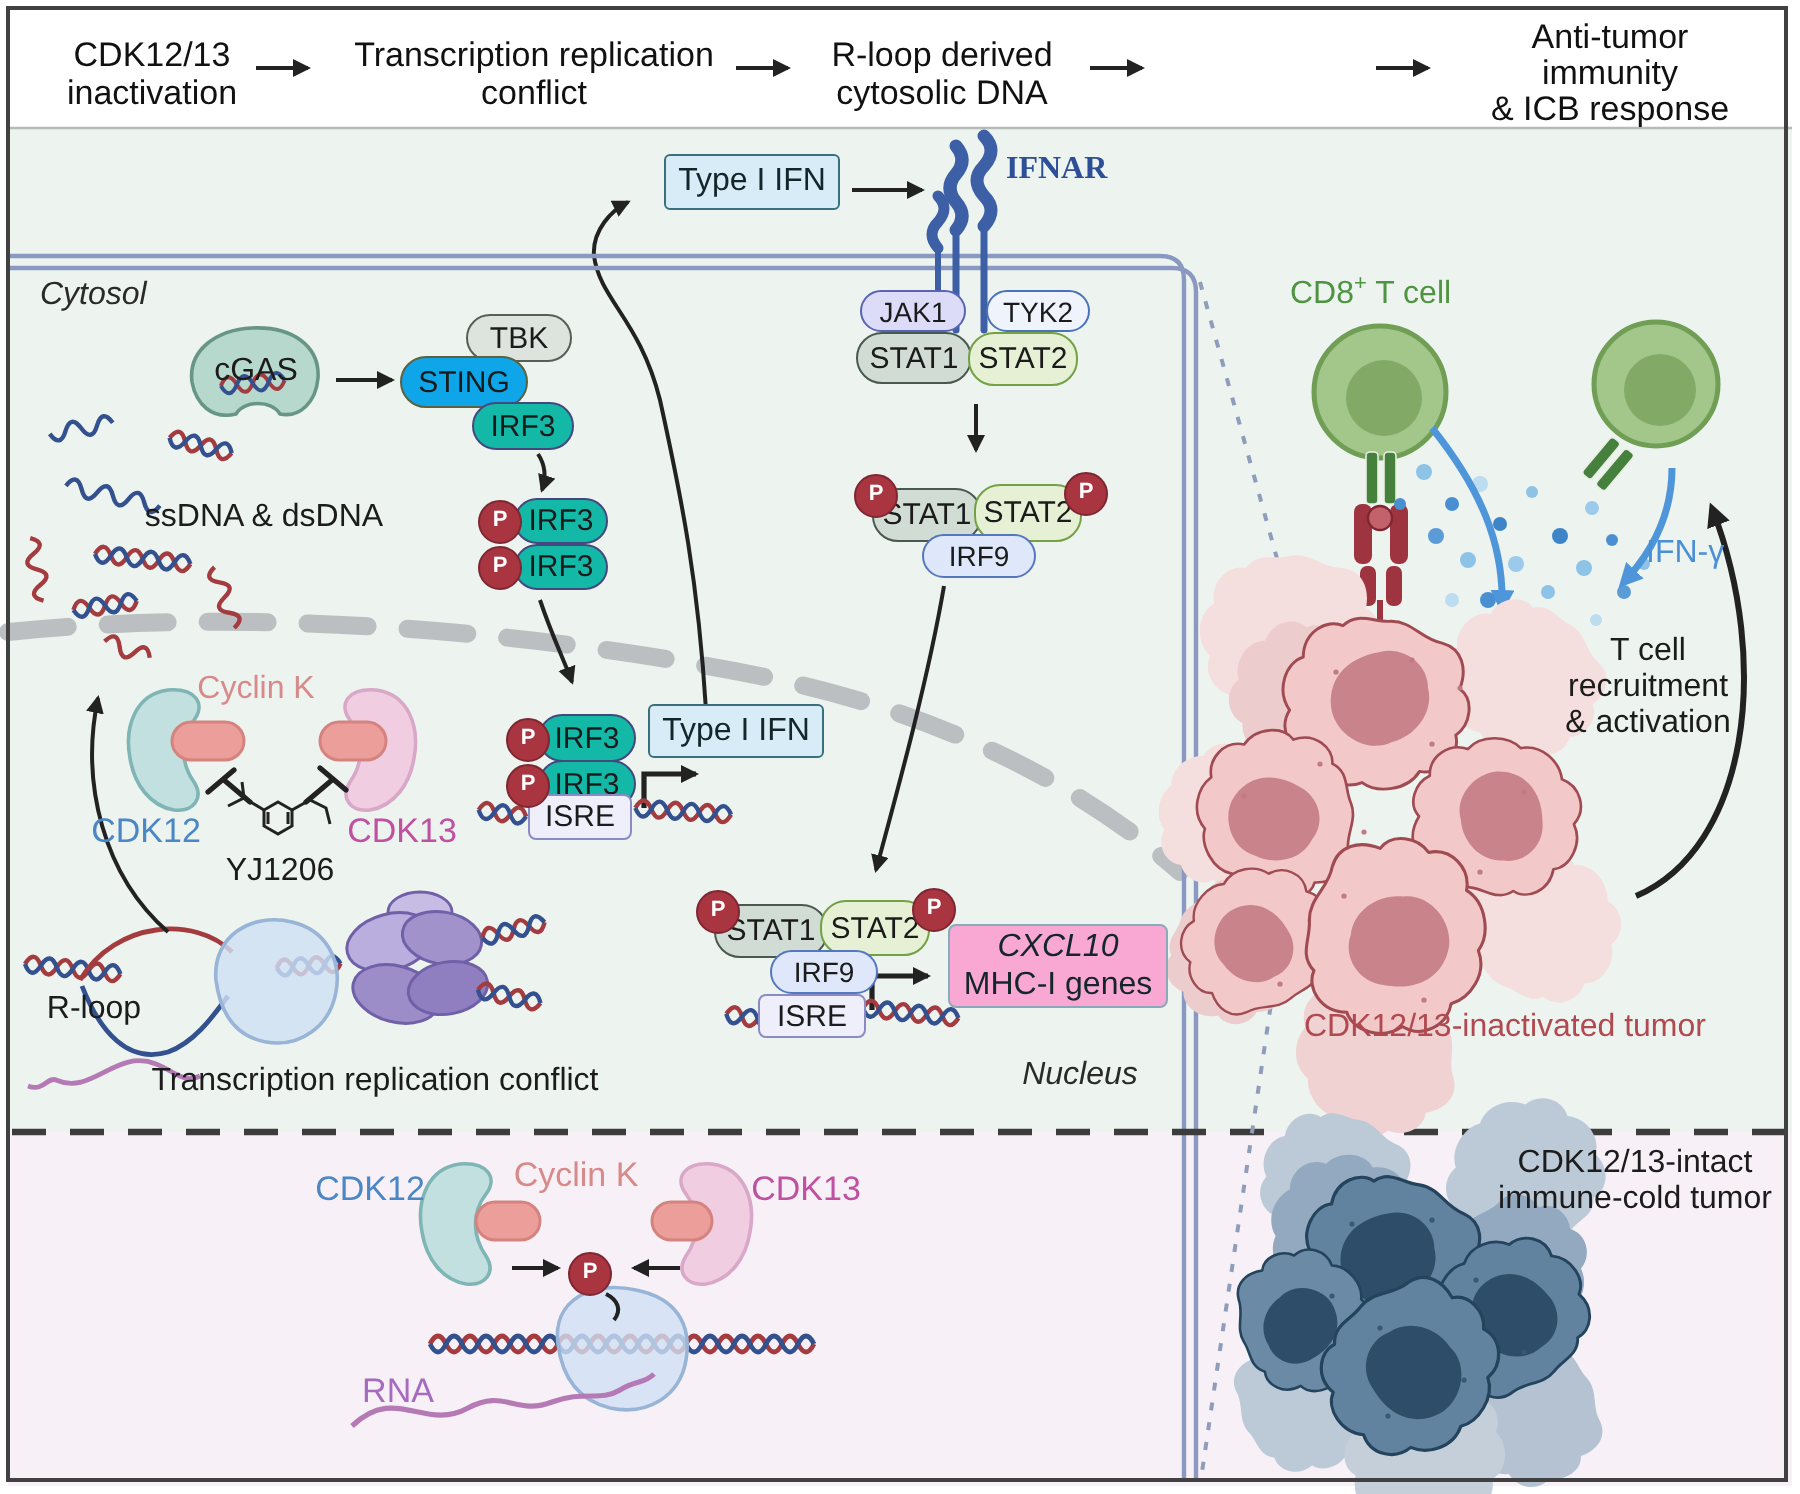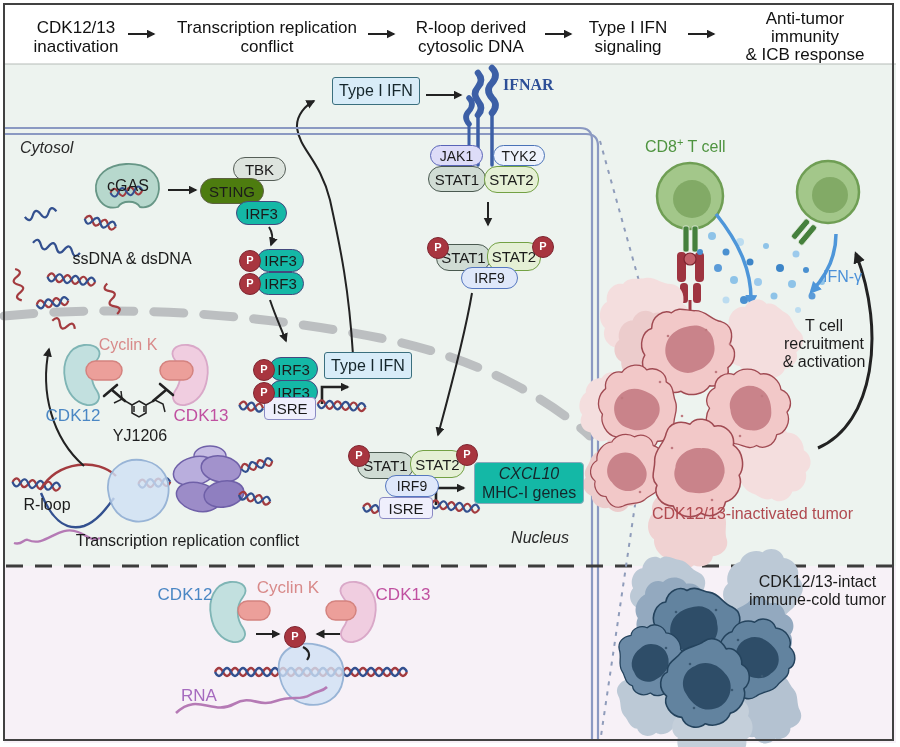--- a/index.html
+++ b/index.html
@@ -12,30 +12,30 @@
   .hstep{position:absolute;z-index:3;font-size:17px;line-height:19px;color:#111;text-align:center;}
   .ital{font-style:italic;color:#2a2a2a;}
   .pill{position:absolute;z-index:3;display:flex;align-items:center;justify-content:center;
         box-sizing:border-box;border:1.8px solid #555;border-radius:13px;font-size:15px;color:#1b1b1b;}
   .box{position:absolute;z-index:3;display:flex;align-items:center;justify-content:center;
        box-sizing:border-box;border:1.6px solid #3a6f7e;background:#d8ecf8;border-radius:3px;font-size:16px;color:#15262b;}
   .pc{position:absolute;z-index:4;width:22px;height:22px;border-radius:50%;background:#a8353f;
       border:1.5px solid #7e2631;color:#fff;font-size:11px;font-weight:bold;line-height:19px;
       text-align:center;box-sizing:border-box;}
   .tbk{background:#dde4de;border-color:#555e57;}
-  .sting{background:#4d7c0f;border-color:#5c6140;align-items:center;}
+  .sting{background:#0ea5e9;border-color:#5c6140;align-items:center;}
   .irf3{background:#14b8a6;border-color:#44487e;}
   .jak1{background:#dddcf8;border-color:#5964b8;font-size:14px;}
   .tyk2{background:#eef3fc;border-color:#4a72b8;font-size:14px;}
   .stat1{background:#d0dcd4;border-color:#4a5950;}
   .stat2{background:#e5f0d5;border-color:#73a144;}
   .irf9{background:#dfe8fa;border-color:#5577c0;font-size:14px;}
   .isre{background:#efeffc;border-color:#8a8ac4;border-radius:4px;}
   .cxbox{position:absolute;z-index:3;display:flex;flex-direction:column;align-items:center;justify-content:center;
-         box-sizing:border-box;background:#14b8a6;border:1.6px solid #8aa9bb;border-radius:4px;
+         box-sizing:border-box;background:#f9a8d4;border:1.6px solid #8aa9bb;border-radius:4px;
          font-size:16px;line-height:19px;color:#15262b;}
   .c-cdk12{color:#4b87c4;} .c-cdk13{color:#c050a0;} .c-cyck{color:#d88a8a;}
   .c-rna{color:#a66bbf;} .c-ifnar{color:#2d4f97;font-weight:bold;}
   .c-cd8{color:#4f9440;} .c-ifng{color:#4a90d8;} .c-ptum{color:#b04a50;}
   sup{font-size:11px;}
 </style>
 </head>
 <body>
 
 <div id="canvas">
@@ -346,21 +346,20 @@
           <circle cx="732" cy="690" r="1.3"></circle>
       <circle cx="694" cy="708" r="1.3"></circle>
           <circle cx="762" cy="676" r="1.3"></circle>
     </g>
   </g>
 </svg>
 
 <div class="hstep" style="left:22px;top:18px;width:108px;">CDK12/13 inactivation</div>
 <div class="hstep" style="left:166px;top:18px;width:202px;">Transcription replication conflict</div>
 <div class="hstep" style="left:402px;top:18px;width:138px;">R-loop derived cytosolic DNA</div>
-<div class="hstep" style="left:578px;top:18px;width:100px;">Type I IFN signaling</div>
 <div class="hstep" style="left:725px;top:10px;width:160px;line-height:18px;">
   <span style="display:block">Anti-tumor</span>
   <span style="display:block">immunity</span>
   <span style="display:block">&amp; ICB response</span>
 </div>
 
 <div class="lbl ital" style="left:20px;top:139px;width:70px;text-align:left;">Cytosol</div>
 <div class="lbl ital" style="left:500px;top:529px;width:80px;">Nucleus</div>
 
 <div class="lbl" style="left:100px;top:177px;width:56px;">cGAS</div>

